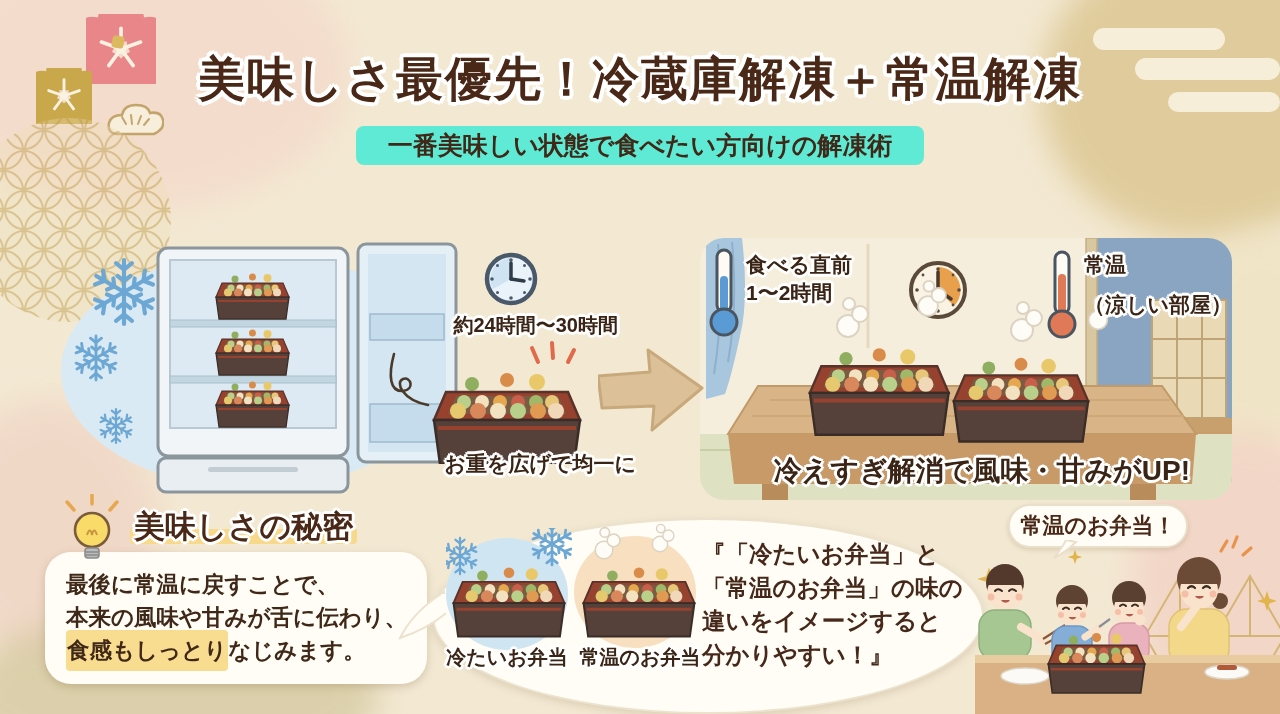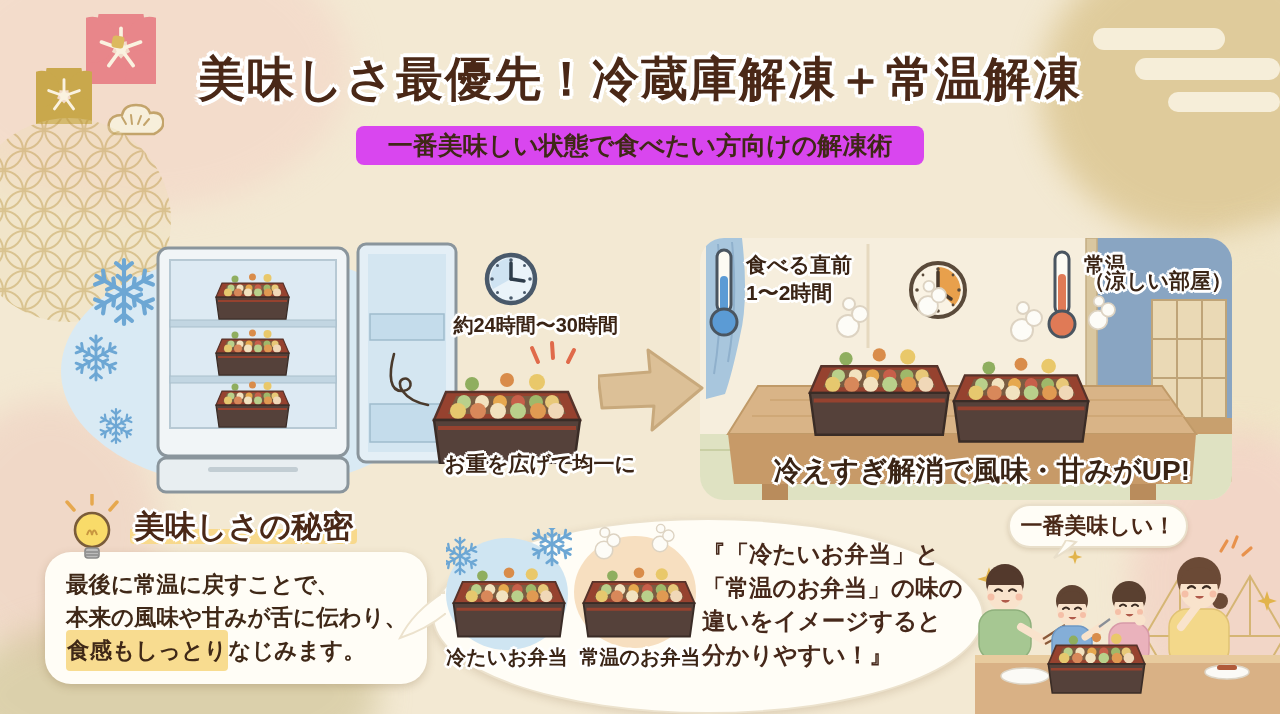--- a/index.html
+++ b/index.html
@@ -4,21 +4,21 @@
 <style>
   html,body{margin:0;padding:0;}
   body{font-family:"Liberation Sans","DejaVu Sans",sans-serif;}
   .canvas{position:relative;width:1280px;height:714px;background:#f3e9d3;overflow:hidden;}
   .abs{position:absolute;}
   .blob{position:absolute;border-radius:50%;filter:blur(16px);}
   .outl{text-shadow:-2px -2px 0 #fff,2px -2px 0 #fff,-2px 2px 0 #fff,2px 2px 0 #fff,-3px 0 0 #fff,3px 0 0 #fff,0 -3px 0 #fff,0 3px 0 #fff;}
   .outl-big{text-shadow:-3px -3px 0 #fff,3px -3px 0 #fff,-3px 3px 0 #fff,3px 3px 0 #fff,-4px 0 0 #fff,4px 0 0 #fff,0 -4px 0 #fff,0 4px 0 #fff;}
   .title{left:0;right:0;top:48px;text-align:center;font-size:47px;font-weight:900;letter-spacing:2px;color:#4a2817;z-index:3;}
   .subtitle-wrap{left:0;right:0;top:126px;text-align:center;z-index:3;}
-  .subtitle-wrap span{display:inline-block;background:#d946ef;border-radius:8px;padding:3px 32px;font-size:25px;font-weight:bold;color:#3f2817;}
+  .subtitle-wrap span{display:inline-block;background:#5eead4;border-radius:8px;padding:3px 32px;font-size:25px;font-weight:bold;color:#3f2817;}
   .pill{height:46px;border-radius:24px;display:flex;align-items:center;justify-content:center;
         font-size:28px;font-weight:900;color:#42291a;z-index:3;}
   .cap{font-weight:900;color:#3a2415;text-align:right;z-index:4;}
   .secret-box{background:#fffdf6;border-radius:26px;box-shadow:0 3px 8px rgba(120,90,50,.25);z-index:3;}
   .secret-head{font-size:31px;font-weight:900;color:#4a2817;z-index:4;}
   .secret-head em{font-style:normal;background:linear-gradient(transparent 58%,#f8d98c 58%);padding:0 4px;border-radius:4px;}
   .secret-text{font-size:22.5px;font-weight:bold;color:#3f2817;line-height:33px;z-index:4;}
   .secret-text mark{background:#f8dc90;color:#3f2817;border-radius:4px;padding:8px 1px;}
   .ellipse-bubble{background:#fffdf6;border:2px solid #ece2cd;border-radius:50%;box-shadow:0 3px 8px rgba(120,90,50,.18);z-index:2;}
   .quote{font-size:23.5px;font-weight:800;color:#46281a;line-height:33.5px;z-index:4;}
@@ -327,21 +327,21 @@
   </svg>
   <div class="abs thermo-label outl" style="left:746px;top:252px;">食べる直前</div>
   <div class="abs thermo-label outl" style="left:746px;top:280px;">1〜2時間</div>
 
   <svg class="abs" style="left:1044px;top:248px;z-index:4" width="36" height="94" viewBox="0 0 36 94">
     <rect x="11" y="4" width="14" height="62" rx="7" fill="#fdfbf3" stroke="#4a5560" stroke-width="3"></rect>
     <rect x="14" y="26" width="8" height="40" rx="4" fill="#e07a56"></rect>
     <circle cx="18" cy="76" r="13" fill="#e07a56" stroke="#4a5560" stroke-width="3"></circle>
   </svg>
   <div class="abs thermo-label outl" style="left:1084px;top:252px;">常温</div>
-  <div class="abs thermo-label outl" style="left:1084px;top:268px;">（涼しい部屋）</div>
+  <div class="abs thermo-label outl" style="left:1084px;top:292px;">（涼しい部屋）</div>
 
   <div class="abs cap outl" style="left:720px;top:452px;width:470px;font-size:28px;">冷えすぎ解消で風味・甘みがUP!</div>
 
   <div class="abs secret-box" style="left:45px;top:552px;width:382px;height:132px;"></div>
   <svg class="abs" style="left:62px;top:494px;z-index:4" width="64" height="70" viewBox="0 0 64 70">
     <g stroke="#e6a84e" stroke-width="3.5" stroke-linecap="round">
         <line x1="12" y1="16" x2="5" y2="8"></line>
         <line x1="30" y1="10" x2="30" y2="1"></line>
         <line x1="48" y1="16" x2="55" y2="8"></line>
       </g>
@@ -385,21 +385,21 @@
   <div class="abs bento-label outl" style="left:566px;top:644px;width:148px;">常温のお弁当</div>
 
   <div class="abs quote" style="left:702px;top:538px;width:270px;font-family:Liberation Serif, serif;">
     <div>『「冷たいお弁当」と</div>
     <div>「常温のお弁当」の味の</div>
     <div>違いをイメージすると</div>
     <div>分かりやすい！』</div>
   </div>
 
   <div class="abs family-bubble" style="left:1008px;top:504px;width:176px;height:40px;">
-    <span>一番美味しい！</span>
+    <span>常温のお弁当！</span>
   </div>
   <svg class="abs" style="left:1052px;top:540px;z-index:5" width="26" height="20" viewBox="0 0 26 20">
     <path d="M2,18 C8,10 12,5 14,0 L24,2 C18,8 10,14 2,18 Z" fill="#fffdf6" stroke="#e9dfca" stroke-width="2"></path>
   </svg>
 
   <svg class="abs" style="left:975px;top:535px;z-index:4" width="305" height="179" viewBox="0 0 305 179">
     <use href="#sparkle4" fill="#e2b44c" transform="translate(14,44) scale(1.3)"></use>
     <use href="#sparkle4" fill="#e2b44c" transform="translate(292,66) scale(1.1)"></use>
     <use href="#sparkle4" fill="#e2b44c" transform="translate(100,22) scale(0.8)"></use>
     <g stroke="#e8924c" stroke-width="3.2" stroke-linecap="round">

